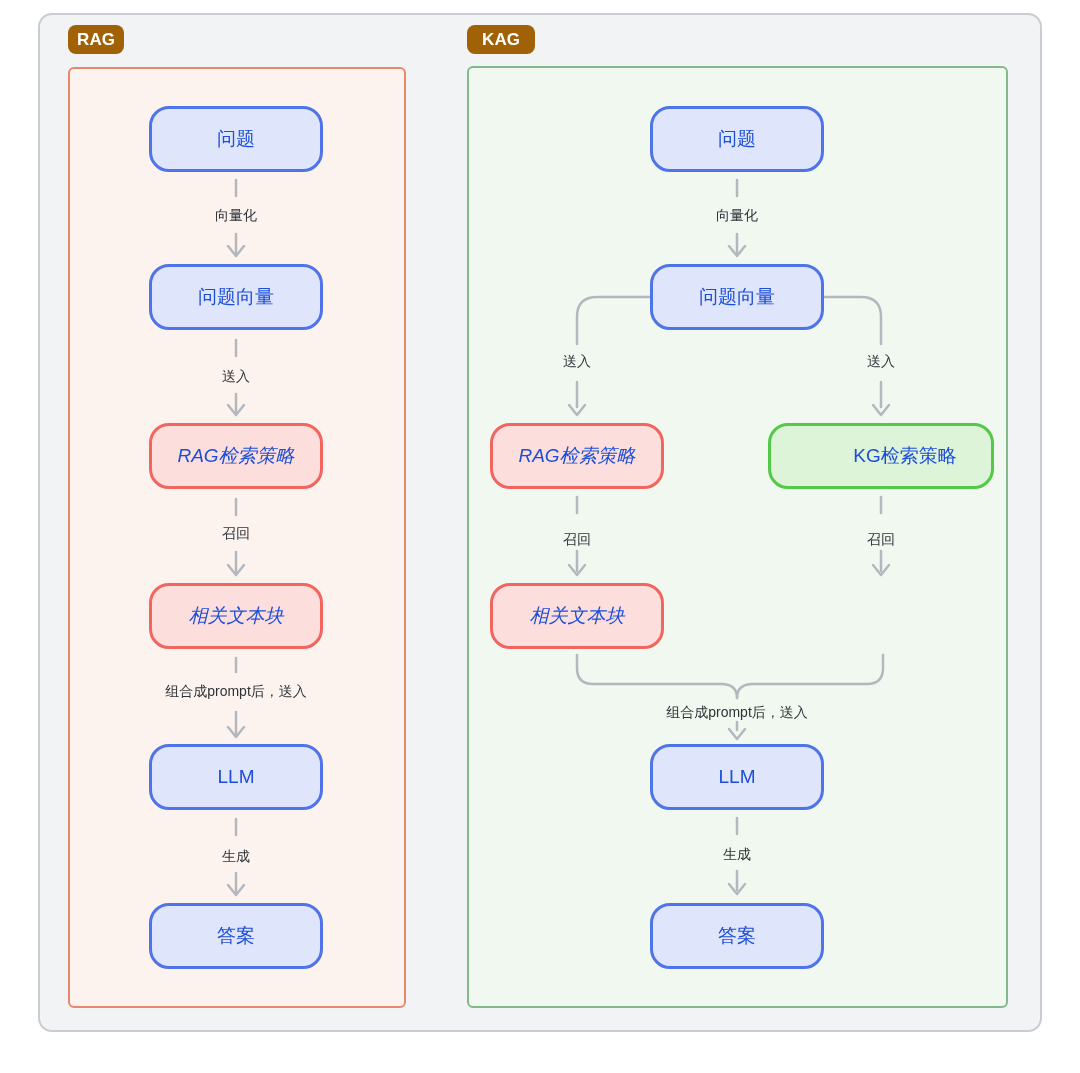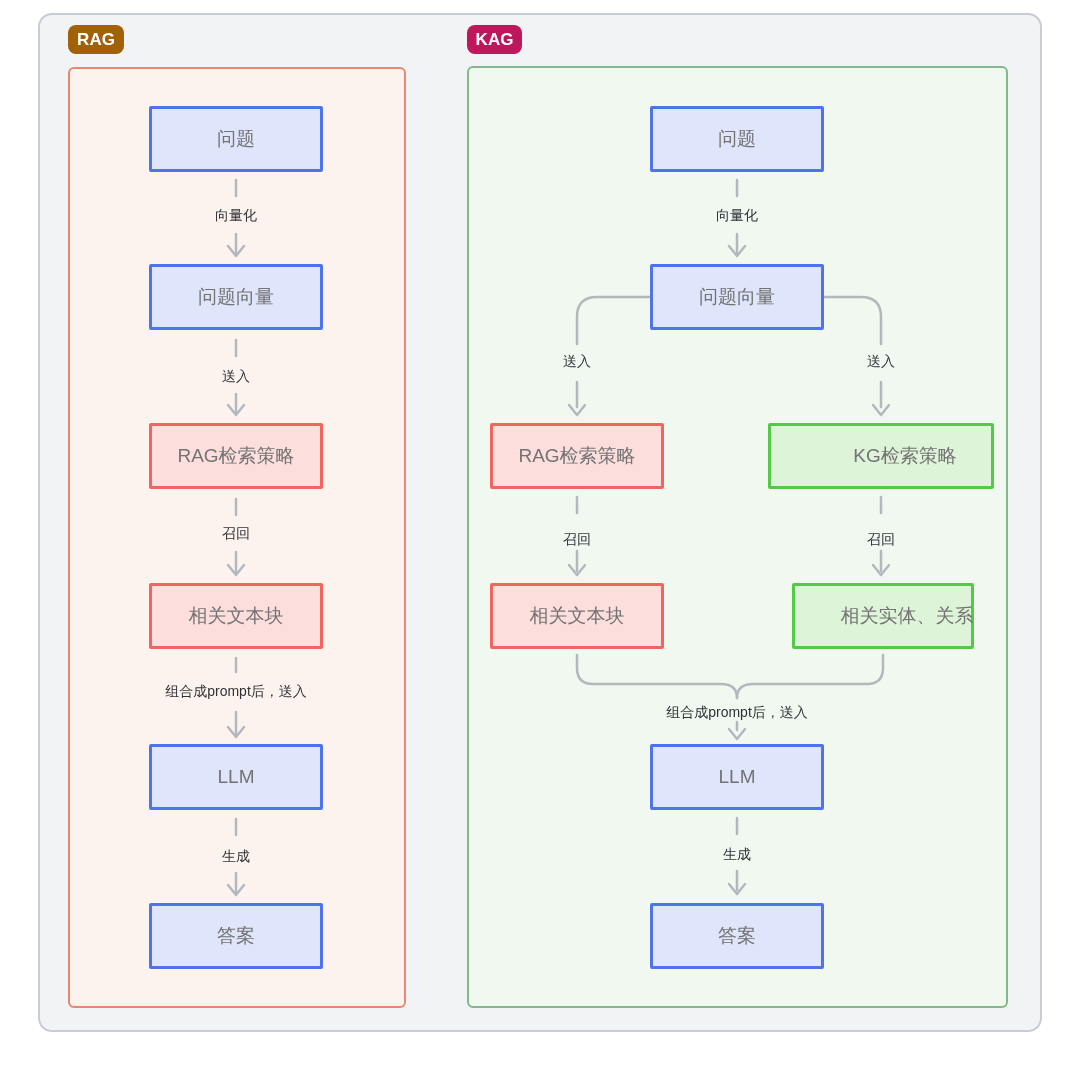--- a/index.html
+++ b/index.html
@@ -9,38 +9,38 @@
   .outer-card {
     position: absolute; left: 38px; top: 13px; width: 1004px; height: 1019px;
     background: #f2f3f5; border: 2px solid #c9cdd3; border-radius: 14px; box-sizing: border-box;
   }
   .badge {
     position: absolute; top: 25px; height: 29px; line-height: 29px;
     color: #ffffff; font-weight: bold; font-size: 17px; text-align: center;
     border-radius: 8px;
   }
   .badge.rag { left: 68px; width: 56px; background: #a16207; }
-  .badge.kag { left: 467px; width: 55px; background: #be185d; }
+  .badge.kag { left: 467px; width: 68px; background: #a16207; }
 
   .panel { position: absolute; border-radius: 6px; box-sizing: border-box; }
   .panel.rag { left: 68px; top: 67px; width: 338px; height: 941px; background: #fdf3ee; border: 2px solid #e8876f; }
   .panel.kag { left: 467px; top: 66px; width: 541px; height: 942px; background: #f1f8f0; border: 2px solid #82b98a; }
 
   svg.connectors { position: absolute; left: 0; top: 0; width: 1080px; height: 1073px; }
   svg.connectors path, svg.connectors polyline {
     stroke: #b3b8bf; stroke-width: 2.5; fill: none; stroke-linecap: round; stroke-linejoin: round;
   }
 
   .node {
     position: absolute; height: 66px; box-sizing: border-box;
     display: flex; align-items: center; justify-content: center;
-    border-radius: 2px; border: 3px solid; font-size: 19px; color: #737373; white-space: nowrap;
+    border-radius: 20px; border: 3px solid; font-size: 19px; color: #1d4ed8; white-space: nowrap;
   }
   .node.blue  { background: #dfe6fc; border-color: #4f73e9; }
-  .node.red   { background: #fcdedd; border-color: #f2655f; }
+  .node.red   { background: #fcdedd; border-color: #f2655f; font-style: italic; }
   .node.green { background: #def4d8; border-color: #52ca47; padding-left: 48px; }
 
   .edge-label {
     position: absolute; transform: translate(-50%, -50%);
     font-size: 14px; color: #2f3338; white-space: nowrap;
   }
 </style>
 </head>
 <body>
 
@@ -131,21 +131,20 @@
   <div class="edge-label" style="left:236px; top:377px;">送入</div>
   <div class="edge-label" style="left:236px; top:534px;">召回</div>
   <div class="edge-label" style="left:236px; top:692px;">组合成prompt后，送入</div>
   <div class="edge-label" style="left:236px; top:857px;">生成</div>
 
   <div class="node blue" style="left:650px; top:106px; width:174px;">问题</div>
   <div class="node blue" style="left:650px; top:264px; width:174px;">问题向量</div>
   <div class="node red" style="left:490px; top:423px; width:174px;">RAG检索策略</div>
   <div class="node green" style="left:768px; top:423px; width:226px;">KG检索策略</div>
   <div class="node red" style="left:490px; top:583px; width:174px;">相关文本块</div>
-  <div class="node green" style="left:792px; top:583px; width:182px;">相关实体、关系</div>
   <div class="node blue" style="left:650px; top:744px; width:174px;">LLM</div>
   <div class="node blue" style="left:650px; top:903px; width:174px;">答案</div>
 
   <div class="edge-label" style="left:737px; top:216px;">向量化</div>
   <div class="edge-label" style="left:577px; top:362px;">送入</div>
   <div class="edge-label" style="left:881px; top:362px;">送入</div>
   <div class="edge-label" style="left:577px; top:540px;">召回</div>
   <div class="edge-label" style="left:881px; top:540px;">召回</div>
   <div class="edge-label" style="left:737px; top:713px;">组合成prompt后，送入</div>
   <div class="edge-label" style="left:737px; top:855px;">生成</div>

